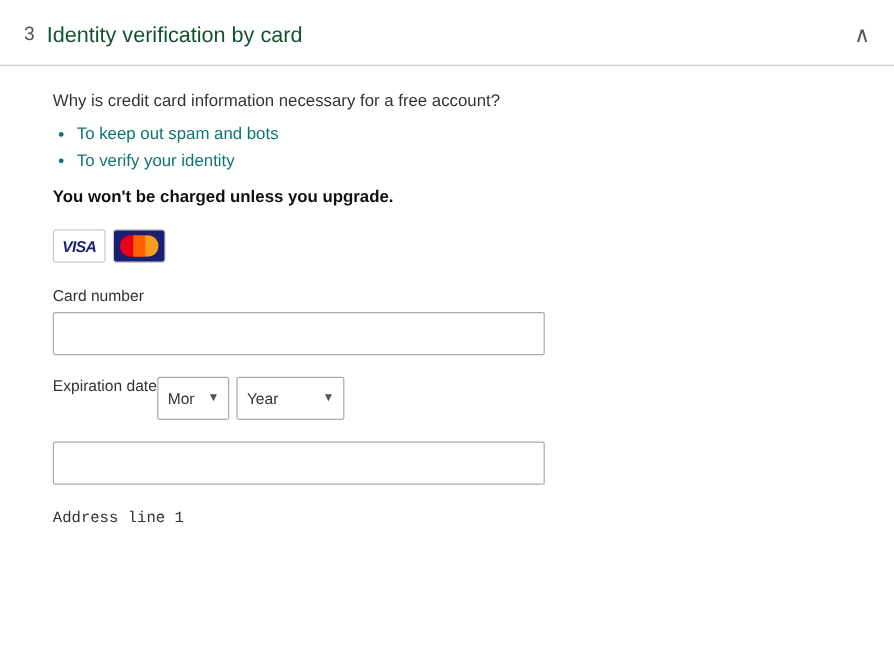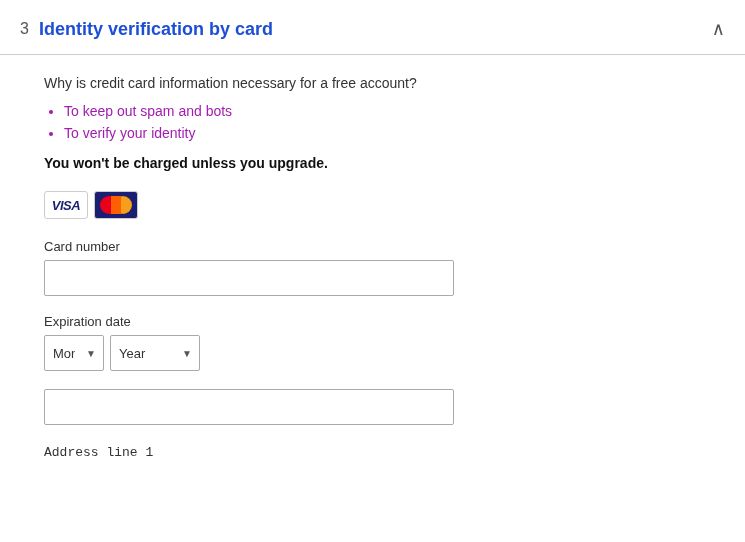--- a/index.html
+++ b/index.html
@@ -27,22 +27,22 @@
     }
 
     .section-number {
       font-size: 16px;
       font-weight: 400;
       color: #555;
     }
 
     .section-title {
       font-size: 18px;
-      font-weight: 700;
-      color: #1d4ed8;
+      font-weight: 400;
+      color: #14532d;
     }
 
     .chevron-icon {
       font-size: 18px;
       color: #555;
       cursor: pointer;
       user-select: none;
     }
 
     .section-body {
@@ -57,21 +57,21 @@
 
     .bullet-list {
       list-style: disc;
       padding-left: 20px;
       margin-bottom: 14px;
     }
 
     .bullet-list li {
       margin-bottom: 6px;
       font-size: 14px;
-      color: #a21caf;
+      color: #0f766e;
     }
 
     .charge-notice {
       font-weight: 700;
       font-size: 14px;
       margin-bottom: 20px;
       color: #111;
     }
 
     .card-logos {
@@ -164,21 +164,21 @@
 
     .expiry-cvv-row {
       display: flex;
       align-items: flex-start;
       gap: 40px;
       margin-bottom: 18px;
     }
 
     .expiry-section {
       display: flex;
-      flex-direction: column;
+      flex-direction: row;
     }
 
     .expiry-selects {
       display: flex;
       gap: 6px;
     }
 
     .select-wrapper {
       position: relative;
       display: inline-block;

